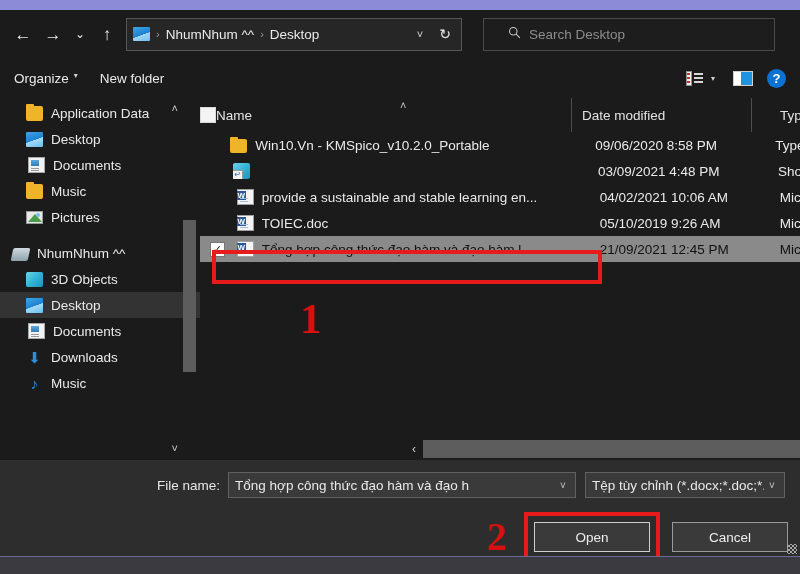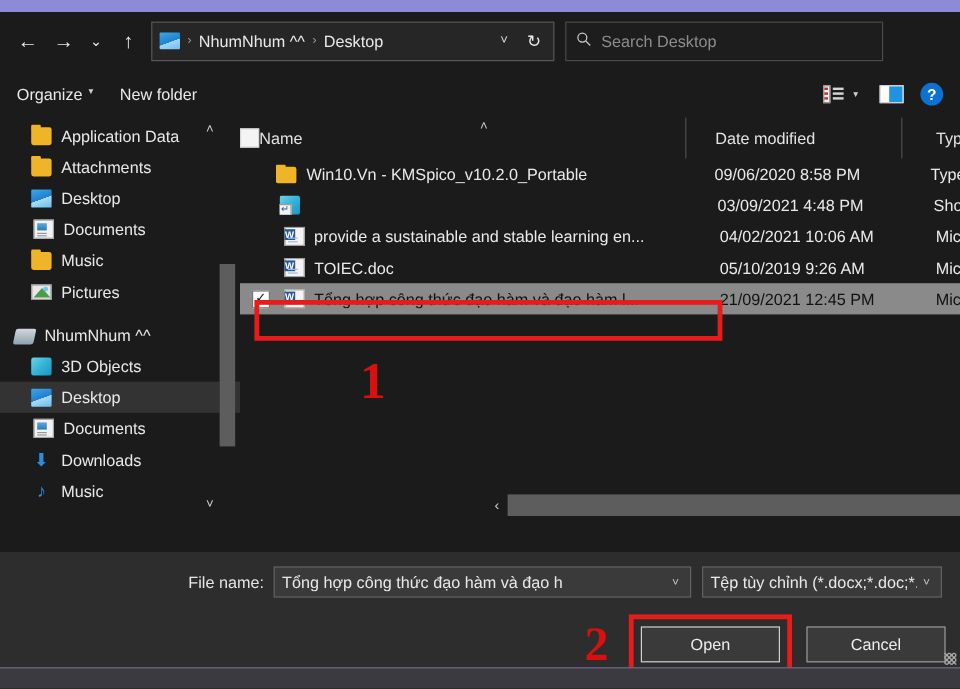--- a/index.html
+++ b/index.html
@@ -67,26 +67,26 @@
     flex: 0 0 auto;
   }
   .addr-sep { color: #9a9a9a; font-size: 11px; padding: 0 4px; }
   .addr-crumb { color: #e9e9e9; font-size: 13.5px; white-space: nowrap; }
   .addr-spacer { flex: 1 1 auto; }
   .addr-chev { color: #d8d8d8; font-size: 11px; padding: 0 8px; }
   .addr-refresh { color: #e9e9e9; font-size: 14px; padding: 0 6px; }
 
   .searchbox {
     flex: 0 0 auto;
-    width: 265px; height: 33px;
-    margin-left: 9px;
+    width: 292px; height: 33px;
+    margin-left: 21px;
     border: 1px solid #4a4a4a;
     background: #1d1d1d;
     display: flex; align-items: center;
-    padding: 0 8px; gap: 8px;
+    padding: 0 24px; gap: 8px;
   }
   .search-ico { color: #c9c9c9; font-size: 13px; }
   .search-ph { color: #8d8d8d; font-size: 13.5px; }
 
   
   .toolbar {
     height: 40px; flex: 0 0 40px;
     display: flex; align-items: center;
     padding: 0 14px;
     background: #1b1b1b;
@@ -241,21 +241,21 @@
     width: 36px; display: flex; align-items: center; justify-content: center;
   }
   .hdr-cb {
     width: 16px; height: 16px; background: #f4f4f4; border: 1px solid #d9d9d9;
   }
   .ch {
     font-size: 13.5px; color: #e3e3e3; white-space: nowrap;
     display: flex; align-items: center; height: 34px;
   }
   .ch-name { flex: 0 0 355px; }
-  .ch-date { flex: 0 0 180px; border-left: 1px solid #4d4d4d; padding-left: 24px; }
+  .ch-date { flex: 0 0 180px; border-left: 1px solid #4d4d4d; padding-left: 10px; }
   .ch-type { flex: 1 1 auto; border-left: 1px solid #4d4d4d; padding-left: 28px; }
 
   .rows { flex: 1 1 auto; position: relative; overflow: hidden; }
   .row {
     height: 26px; display: flex; align-items: center;
     font-size: 13.5px; color: #eaeaea; white-space: nowrap;
   }
   .row.selected { background: #8a8a8a; color: #111; }
   .r-check { width: 36px; display: flex; align-items: center; justify-content: center; }
   .r-cb {
@@ -326,21 +326,20 @@
   .hs-thumb {
     position: absolute; left: 0; top: 2px; height: 18px; width: 390px;
     background: #5d5d5d;
   }
 
   
   .footer {
     flex: 0 0 96px; height: 96px;
     background: #2d2d2d;
     position: relative;
-    margin-top: 28px;
   }
   .fname-row {
     position: absolute; left: 0; top: 12px; width: 100%;
     display: flex; align-items: center;
   }
   .fname-label {
     width: 228px; text-align: right; padding-right: 8px;
     color: #e6e6e6; font-size: 13.5px;
   }
   .combo {
@@ -453,24 +452,20 @@
     </div>
 
     <div class="body">
 
       <div class="sidebar">
         <div class="tree">
 
           <div class="tree-row">
             <span class="ti ti-folder"></span>
             <span>Application Data</span>
-          </div>
-          <div class="tree-row">
-            <span class="ti ti-folder"></span>
-            <span>Attachments</span>
           </div>
           <div class="tree-row">
             <span class="ti ti-desktop"></span>
             <span>Desktop</span>
           </div>
           <div class="tree-row">
             <span class="ti ti-doc"></span>
             <span>Documents</span>
           </div>
           <div class="tree-row">

